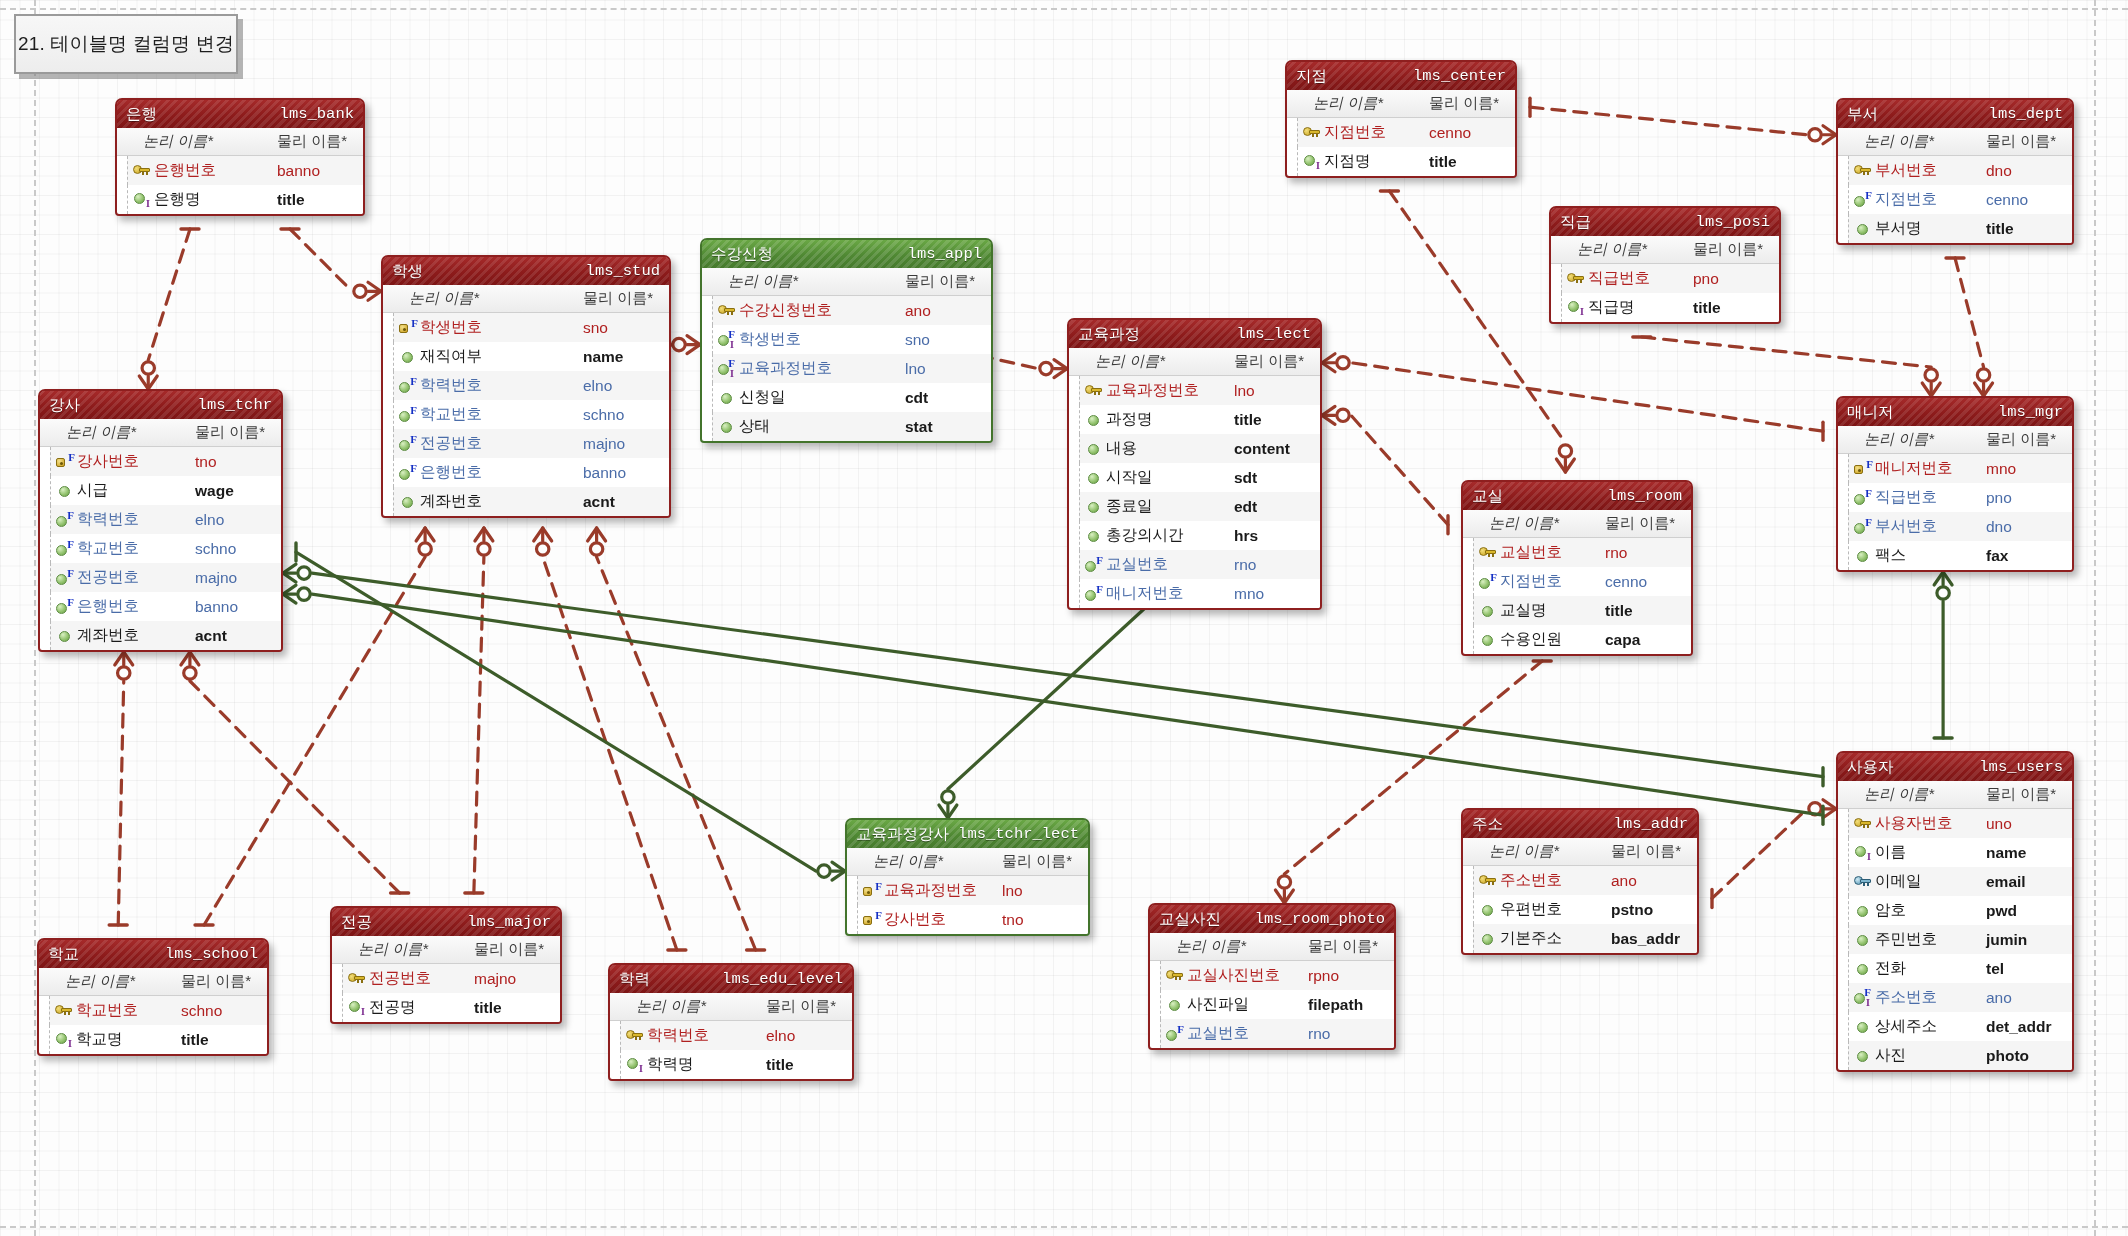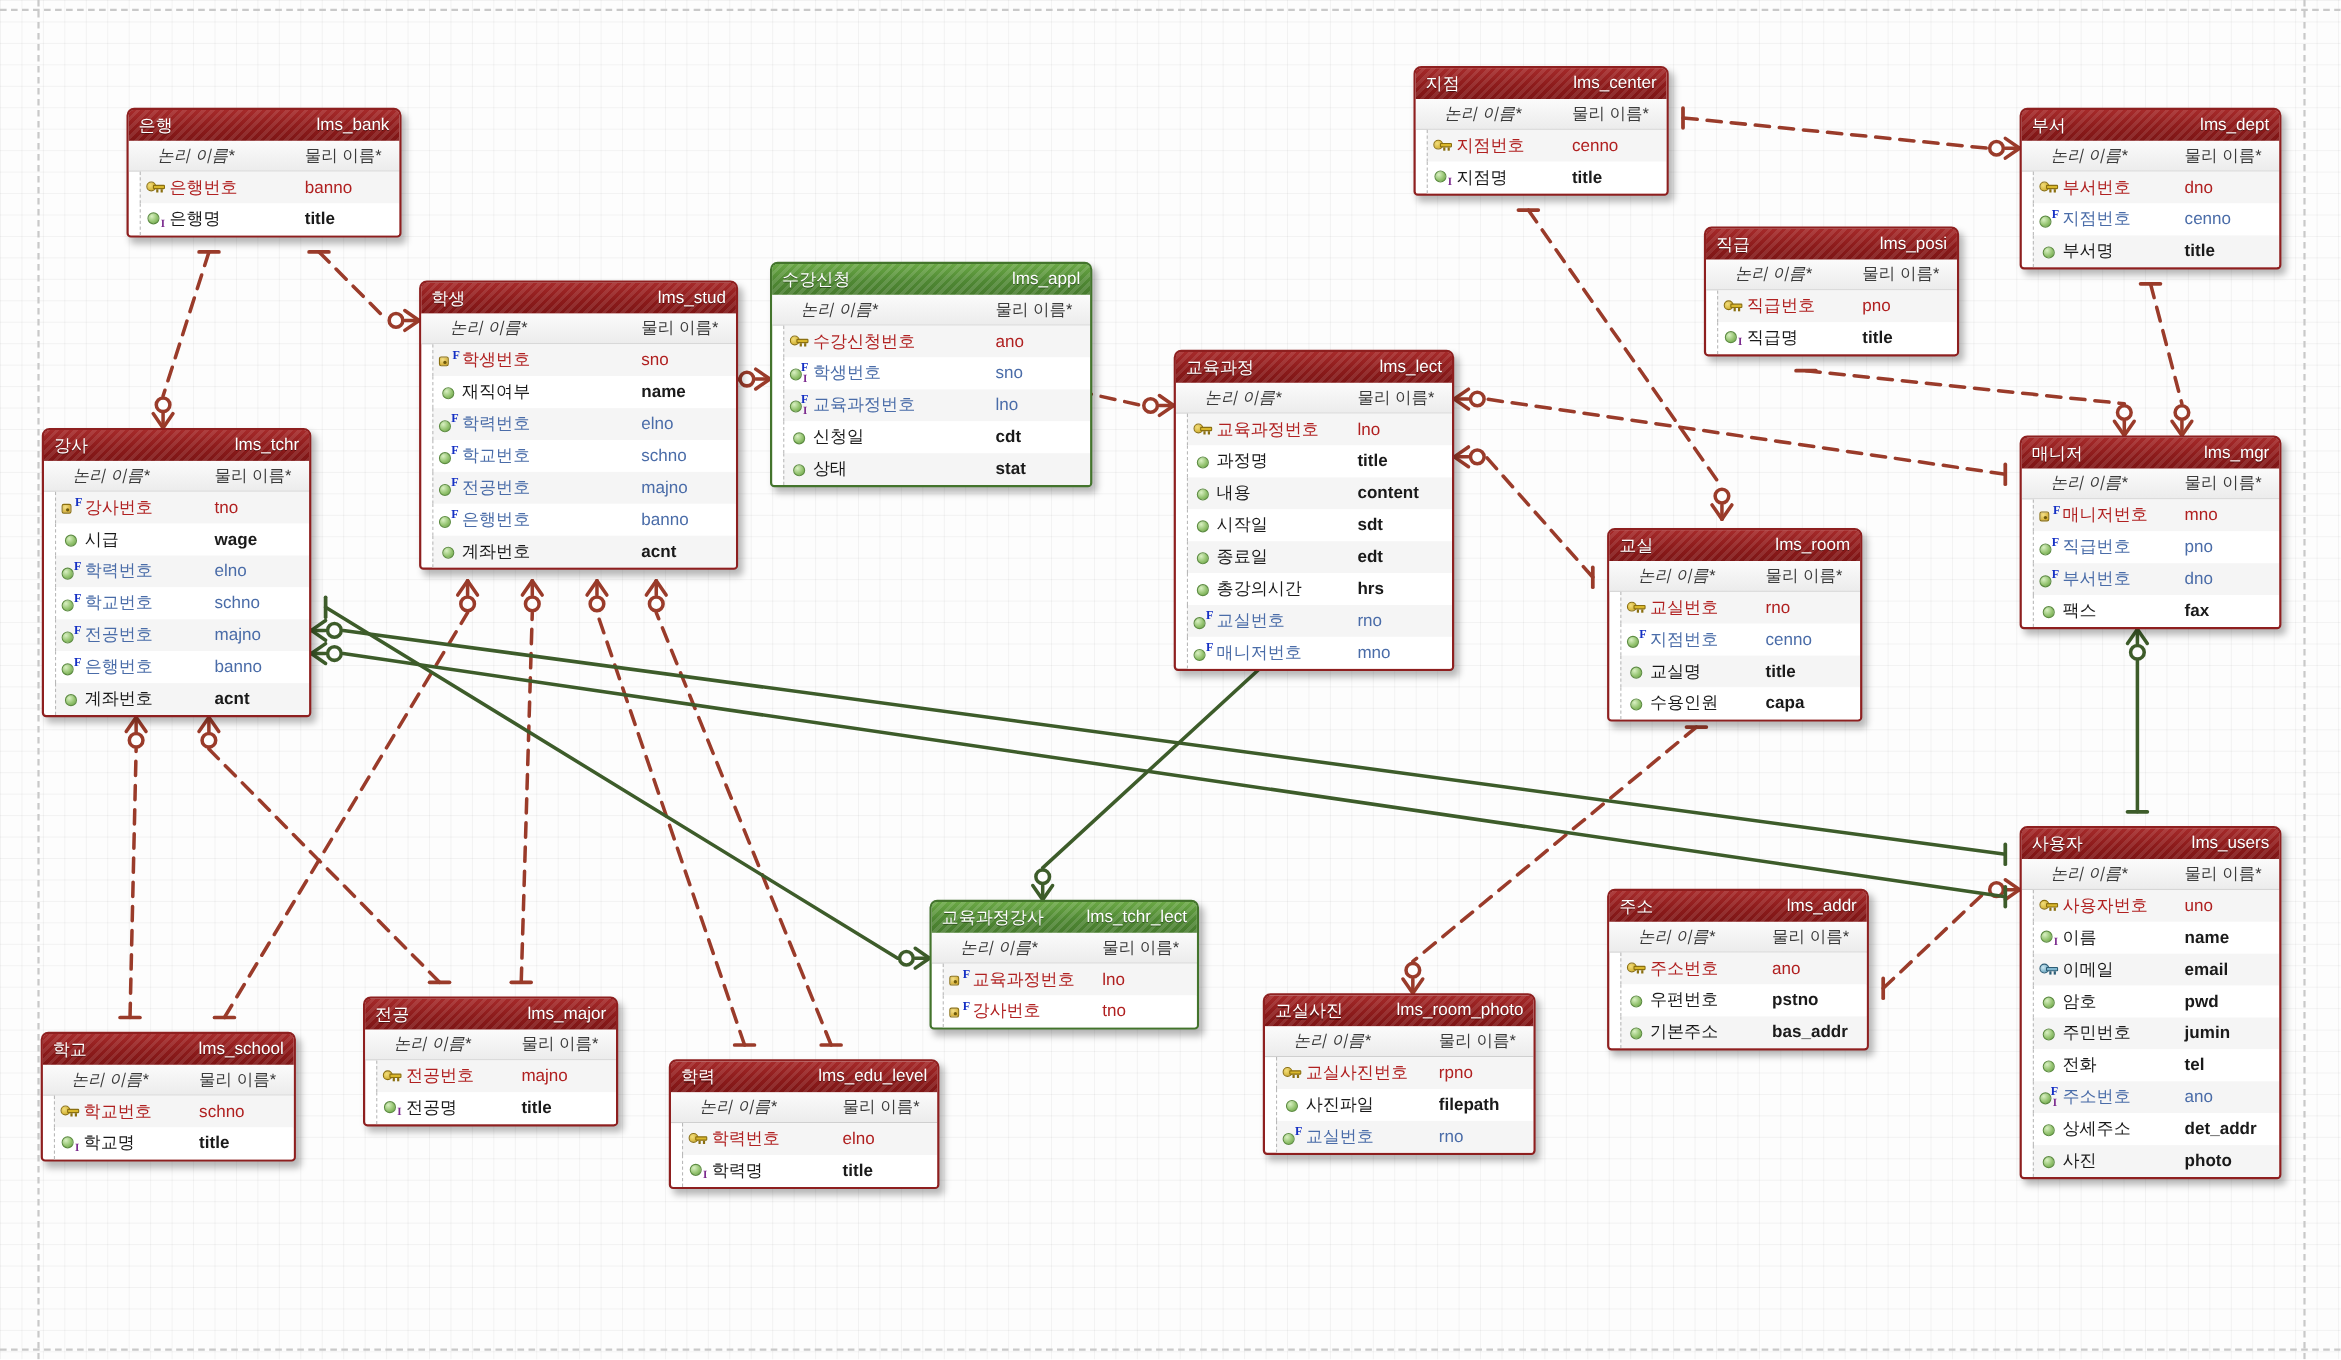--- a/index.html
+++ b/index.html
@@ -60,21 +60,21 @@
       linear-gradient(to bottom, #a62a2a 0%, #8d1b1b 55%, #7d1515 100%);
     text-shadow: 0 1px 0 rgba(0,0,0,.4);
   }
   .entity.green .e-head {
     background-color:#58913a;
     background-image:
       repeating-linear-gradient(-45deg, rgba(255,255,255,0.13) 0 3px, rgba(255,255,255,0) 3px 6px),
       linear-gradient(to bottom, #6aa845 0%, #4f8833 55%, #467a2d 100%);
   }
   .e-head .logical { font-weight: normal; }
-  .e-head .physical { font-weight: normal; }
+  .e-head .physical { font-weight: normal; font-family: Liberation Mono, monospace; }
 
   .e-colhdr {
     display:flex; align-items:center;
     height: 28px;
     background: linear-gradient(to bottom, #fbfbfb 0%, #ececec 100%);
     border-bottom: 1px solid #cfcfcf;
     font-size: 15px; color:#3a3a3a;
   }
   .e-colhdr .c-icon { width: 26px; }
   .e-colhdr .c-log { flex: 1 1 auto; text-align: left; font-style: italic; }
@@ -282,20 +282,23 @@
       <circle cx="304" cy="594.14" r="6.2" stroke="#3d5c2a" stroke-width="3.2" fill="#fdfdfd"></circle>
       <path d="M1823 815.2 L312 594.14" stroke="#3d5c2a" stroke-width="3.2" fill="none" stroke-linejoin="round" stroke-linecap="round"></path>
       <path d="M1952.1 738 L1934.1 738" stroke="#3d5c2a" stroke-width="3.4" stroke-linecap="round"></path>
       <path d="M1943.1 572 L1934.1 585" stroke="#3d5c2a" stroke-width="3.2" fill="none" stroke-linecap="round"></path>
       <path d="M1943.1 572 L1952.1 585" stroke="#3d5c2a" stroke-width="3.2" fill="none" stroke-linecap="round"></path>
       <path d="M1943.1 572 L1943.1 585" stroke="#3d5c2a" stroke-width="3.2" fill="none" stroke-linecap="round"></path>
       <circle cx="1943.1" cy="593" r="6.2" stroke="#3d5c2a" stroke-width="3.2" fill="#fdfdfd"></circle>
       <path d="M1943.1 738 L1943.1 601" stroke="#3d5c2a" stroke-width="3.2" fill="none" stroke-linejoin="round" stroke-linecap="round"></path>
     </svg>
 
+  <div class="note-box">
+    <span>21. 테이블명 컬럼명 변경</span>
+  </div>
 
   <div id="entity-layer">
       <div class="entity" style="left: 115px; top: 98px; width: 250px;">
         <div class="e-head">
           <span class="logical">은행</span>
           <span class="physical">lms_bank</span>
         </div>
         <div class="e-colhdr">
           <span class="c-icon"></span>
           <span class="c-log">논리 이름*</span>

